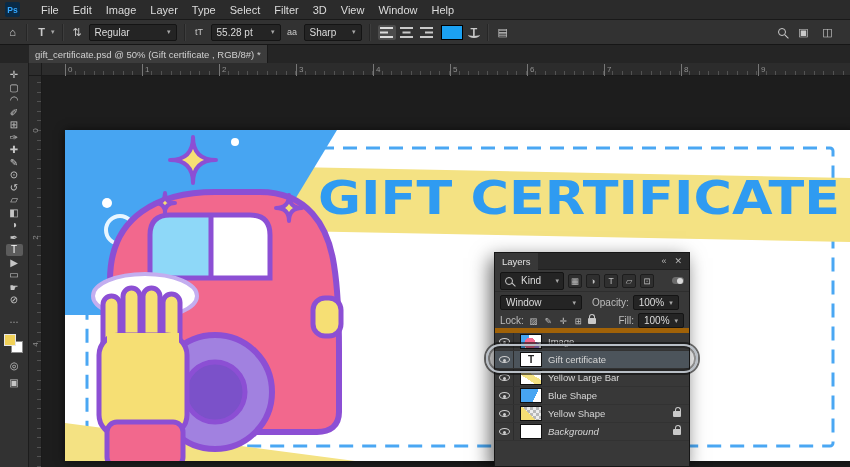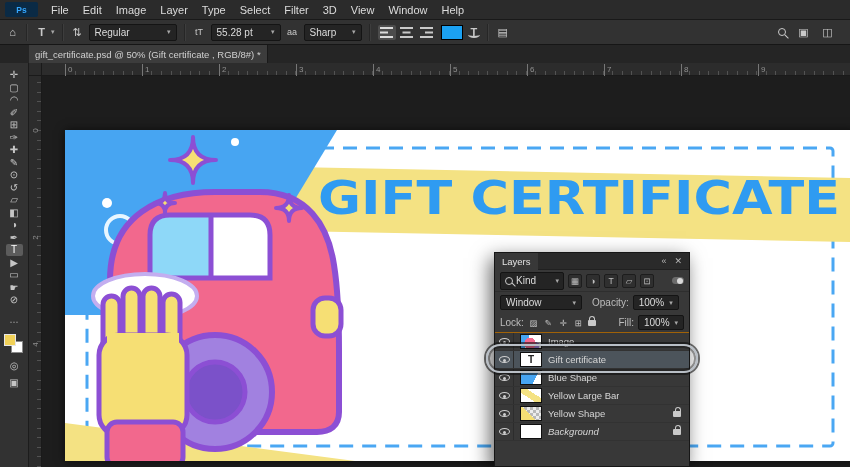--- a/index.html
+++ b/index.html
@@ -1,21 +1,21 @@
 <!DOCTYPE html>
 <html><head>
 <meta charset="utf-8">
 <style>
   *{box-sizing:border-box;margin:0;padding:0}
   body{background:#101010;font-family:"Liberation Sans",sans-serif}
   #app{position:relative;width:850px;height:467px;background:#1e1e1e;overflow:hidden;color:#d4d4d4}
 
   
   .menubar{position:absolute;top:0;left:0;right:0;height:20px;background:#2b2b2b;border-bottom:1px solid #191919;display:flex;align-items:center;padding-left:5px;z-index:10}
-  .pslogo{width:33px;height:15px;background:#0a2a45;color:#34a7ff;font-size:8.5px;font-weight:bold;display:flex;align-items:center;justify-content:center;border-radius:2px;margin-right:6px;flex:none}
+  .pslogo{width:15px;height:15px;background:#0a2a45;color:#34a7ff;font-size:8.5px;font-weight:bold;display:flex;align-items:center;justify-content:center;border-radius:2px;margin-right:14px;flex:none}
   .mi{font-size:11px;color:#dcdcdc;padding:0 7px;line-height:20px;white-space:nowrap}
 
   
   .optionsbar{position:absolute;top:20px;left:0;right:0;height:25px;background:#323232;border-bottom:1px solid #161616;display:flex;align-items:center;font-size:10px;color:#c9c9c9;padding:0 6px;gap:5px;z-index:10}
   .sep{width:2px;height:17px;border-left:1px solid #262626;border-right:1px solid #3d3d3d;margin:0 2px;flex:none}
   .obicon{font-size:11px;color:#c9c9c9;text-align:center;min-width:13px;flex:none}
   .tiny{font-size:9px}
   .caret{font-size:7px;color:#a8a8a8;margin-left:3px;flex:none}
   .combo{display:flex;align-items:center;justify-content:space-between;background:#242424;border:1px solid #141414;border-radius:2px;height:17px;padding:0 5px;color:#dcdcdc;flex:none}
   .w-font{width:132px}.w-style{width:88px}.w-size{width:70px}.w-aa{width:58px}
@@ -57,30 +57,30 @@
   .artboard{position:absolute;left:23px;top:54px;width:790px;height:331px;background:#fff;box-shadow:0 0 9px rgba(0,0,0,.6)}
   .artboard svg{display:block}
 
   
   .layers-panel{position:absolute;left:494px;top:252px;width:196px;height:215px;background:#383838;border:1px solid #161616;box-shadow:-4px 6px 18px rgba(0,0,0,.6);z-index:30;font-size:10px;color:#d6d6d6}
   .lp-header{height:17px;background:#2a2a2a;display:flex;align-items:center;border-bottom:1px solid #202020}
   .lp-tab{background:#383838;height:17px;line-height:17px;padding:0 7px;font-size:9.5px;color:#e2e2e2}
   .lp-headicons{margin-left:auto;display:flex;gap:8px;padding-right:7px;color:#b5b5b5;font-size:9px}
   .lp-row{display:flex;align-items:center;padding:0 5px;gap:4px}
   .lp-filter{height:22px;border-bottom:1px solid #2e2e2e}
-  .kind-combo{width:64px;height:15px;padding:8px 4px;gap:3px;justify-content:flex-start}
+  .kind-combo{width:64px;height:15px;padding:8px 4px;gap:8px;justify-content:flex-start}
   .kind-combo .caret{margin-left:auto}
   .ficon{width:14px;height:14px;display:flex;align-items:center;justify-content:center;background:#2f2f2f;border:1px solid #1d1d1d;border-radius:2px;font-size:8.5px;color:#c0c0c0;flex:none}
   .ftoggle{margin-left:auto;width:12px;height:7px;border-radius:4px;background:#6b6b6b;position:relative;flex:none}
   .ftoggle::after{content:"";position:absolute;right:1px;top:0.5px;width:6px;height:6px;border-radius:50%;background:#d9d9d9}
   .lp-blend{height:21px}
   .blend-combo{width:82px;height:15px}
   .small-label{font-size:10px;color:#bdbdbd;white-space:nowrap}
   .pct-combo{width:46px;height:15px}
-  .lp-lock{height:20px;border-bottom:1px solid #a16207}
+  .lp-lock{height:20px;border-bottom:5px solid #a16207}
   .lockicon{font-size:8.5px;color:#c0c0c0;width:11px;text-align:center;flex:none}
   .lock-mini{position:relative;display:inline-block;width:8px;height:6px;background:#c9c9c9;border-radius:1px;flex:none}
   .lock-mini::before{content:"";position:absolute;top:-4px;left:1.5px;width:4px;height:4px;border:1px solid #c9c9c9;border-bottom:none;border-radius:3px 3px 0 0}
   .lrow{display:flex;align-items:center;height:18px;border-bottom:1px solid #323232}
   .lrow.selected{background:#4c545b}
   .eyecell{width:19px;height:100%;display:flex;align-items:center;justify-content:center;border-right:1px solid #2c2c2c;flex:none}
   .eye{display:inline-block;width:11px;height:7px;border:1px solid #cfcfcf;border-radius:50%;position:relative}
   .eye::after{content:"";position:absolute;left:3px;top:1.5px;width:3px;height:3px;border-radius:50%;background:#cfcfcf}
   .thumb{width:22px;height:15px;margin:0 6px;border:1px solid #0f0f0f;position:relative;flex:none;display:flex;align-items:center;justify-content:center;font-size:10px;font-weight:bold;color:#222;overflow:hidden}
   .t-image{background:radial-gradient(circle at 45% 65%,#f2688d 0 40%,transparent 41%),radial-gradient(circle at 72% 85%,#a181e0 0 22%,transparent 23%),linear-gradient(110deg,#47a5f2 0 35%,#fff 35%)}
@@ -340,29 +340,29 @@
         <span class="eyecell">
             <span class="eye"></span>
           </span>
         <span class="thumb t-text">T</span>
         <span class="lname">Gift certificate</span>
       </div>
       <div class="lrow">
         <span class="eyecell">
             <span class="eye"></span>
           </span>
+        <span class="thumb t-ybar"></span>
+        <span class="lname">Yellow Large Bar</span>
+      </div>
+      <div class="lrow">
+        <span class="eyecell">
+            <span class="eye"></span>
+          </span>
         <span class="thumb t-blue"></span>
         <span class="lname">Blue Shape</span>
-      </div>
-      <div class="lrow">
-        <span class="eyecell">
-            <span class="eye"></span>
-          </span>
-        <span class="thumb t-ybar"></span>
-        <span class="lname">Yellow Large Bar</span>
       </div>
       <div class="lrow">
         <span class="eyecell">
             <span class="eye"></span>
           </span>
         <span class="thumb t-yshape"></span>
         <span class="lname">Yellow Shape</span>
         <span class="lock-mini rowlock"></span>
       </div>
       <div class="lrow">

